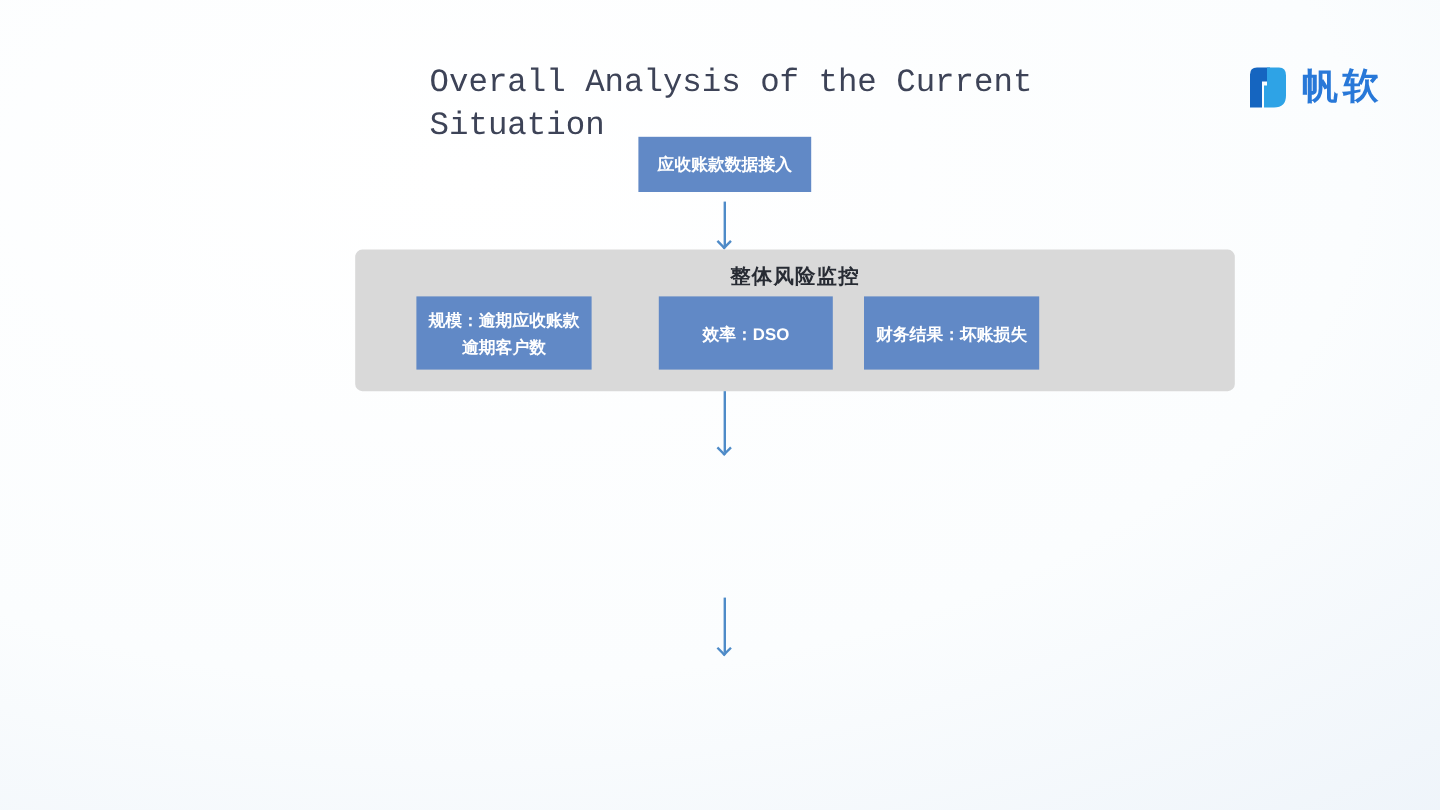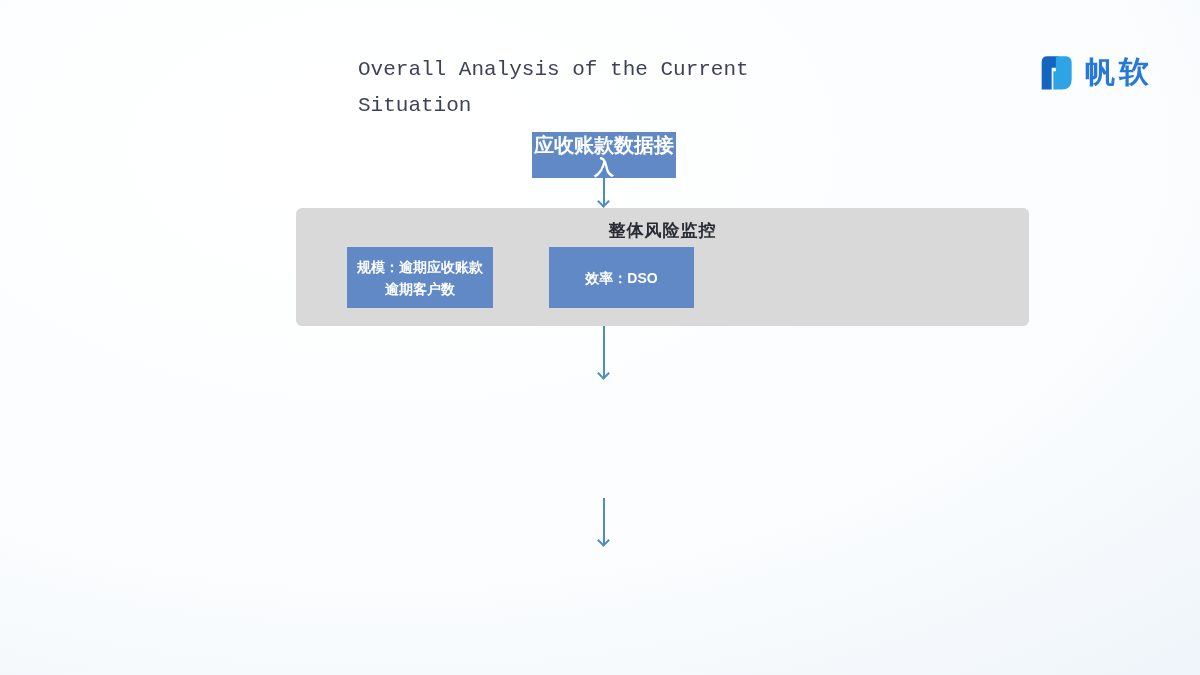--- a/index.html
+++ b/index.html
@@ -14,37 +14,37 @@
 
   
   .title-cn {
     position:absolute; left:62px; top:52px;
     font-size:46px; font-weight:900; color:#1d2769; letter-spacing:1px;
     white-space:nowrap;
   }
   .title-en {
     position:absolute; left:358px; top:52px;
     font-family:"Liberation Mono","DejaVu Sans Mono",monospace;
-    font-size:21px; line-height:36px; color:#3d4357; letter-spacing:0px;
+    font-size:27px; line-height:36px; color:#3d4357; letter-spacing:0px;
     white-space:nowrap;
   }
   .logo { position:absolute; left:1035px; top:52px; display:flex; }
   .logo svg { width:40px; height:40px; display:block; }
   .logo-text {
     margin-left:10px; font-size:30px; font-weight:800; color:#2878d8; letter-spacing:4px;
     white-space:nowrap;
   }
 
   
   .node {
     position:absolute; background:#6189c6; color:#ffffff;
     display:flex; flex-direction:column; align-items:center; justify-content:center;
     font-size:14px; font-weight:700; text-align:center; line-height:22px;
   }
-  .node-top   { left:532px; top:132px; width:144px; height:46px; font-size:20px;justify-content:flex-end; }
+  .node-top   { left:532px; top:114px; width:144px; height:46px; font-size:14px; }
   .node-out   { left:520px; top:547px; width:170px; height:65px; }
 
   .group {
     position:absolute; left:296px; width:733px; height:118px;
     background:#d9d9d9; border-radius:6px;
   }
   .group-1 { top:208px; }
   .group-2 { top:380px; }
   .group-title {
     position:absolute; left:0; right:0; top:11px; text-align:center;
@@ -104,20 +104,23 @@
 
   <div class="group group-1 g1">
     <div class="group-title">整体风险监控</div>
     <div class="node b1">
       <div>规模：逾期应收账款</div>
       <div>逾期客户数</div>
     </div>
     <div class="node b2">
       <div>效率：DSO</div>
     </div>
+    <div class="node b3">
+      <div>财务结果：坏账损失</div>
+    </div>
   </div>
 
   <div class="arrow arrow-2">
     <div class="stem"></div>
     <div class="head"></div>
   </div>
 
 
   <div class="arrow arrow-3">
     <div class="stem"></div>

